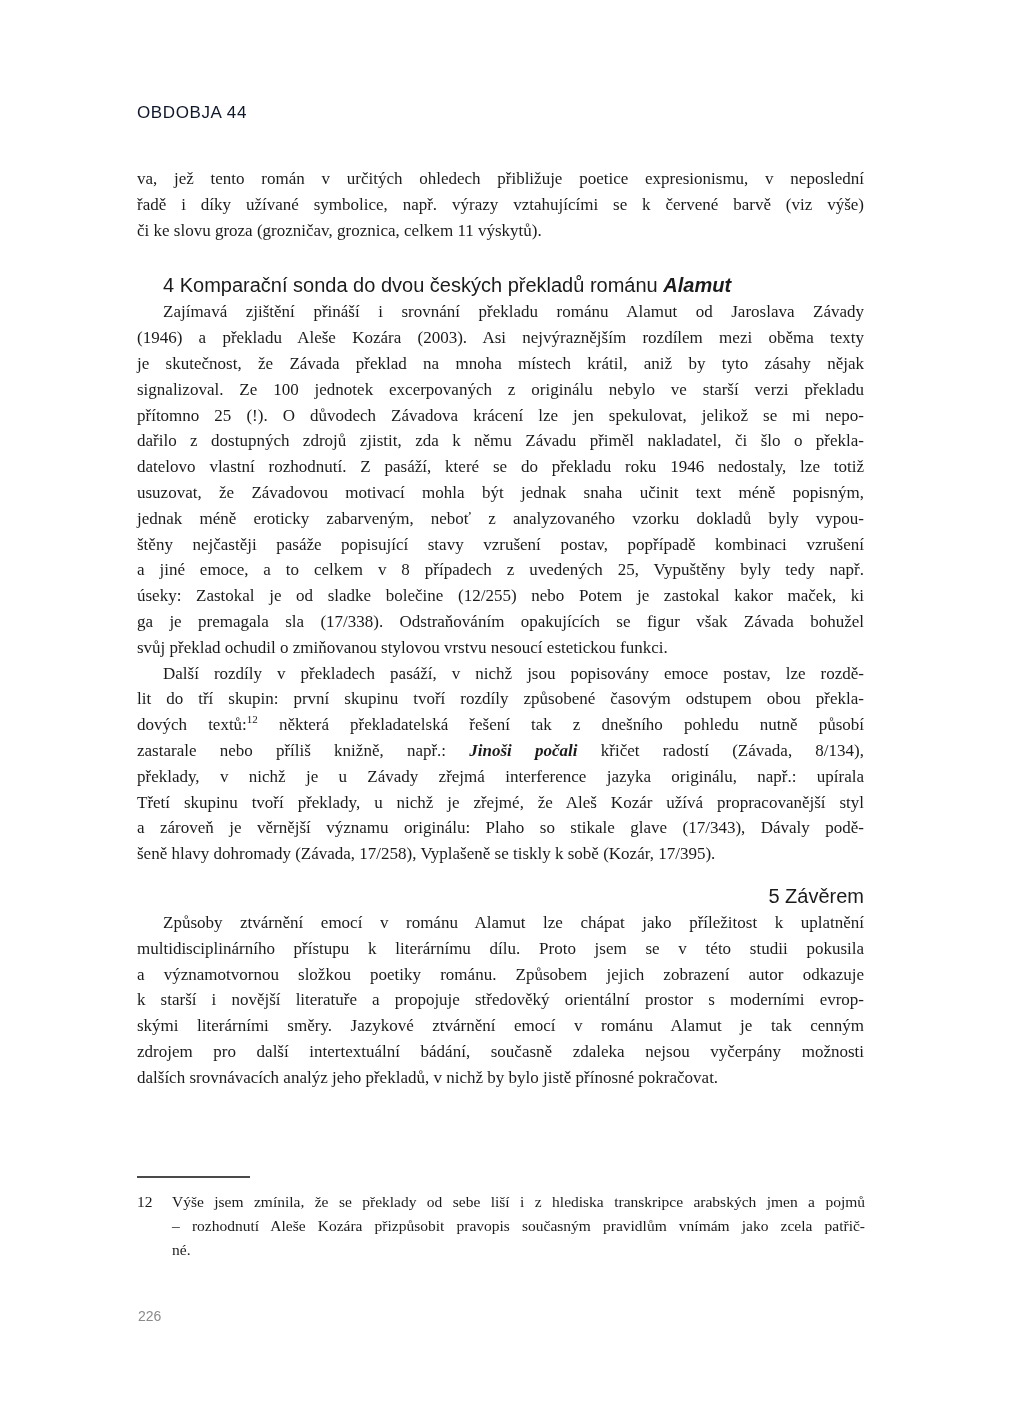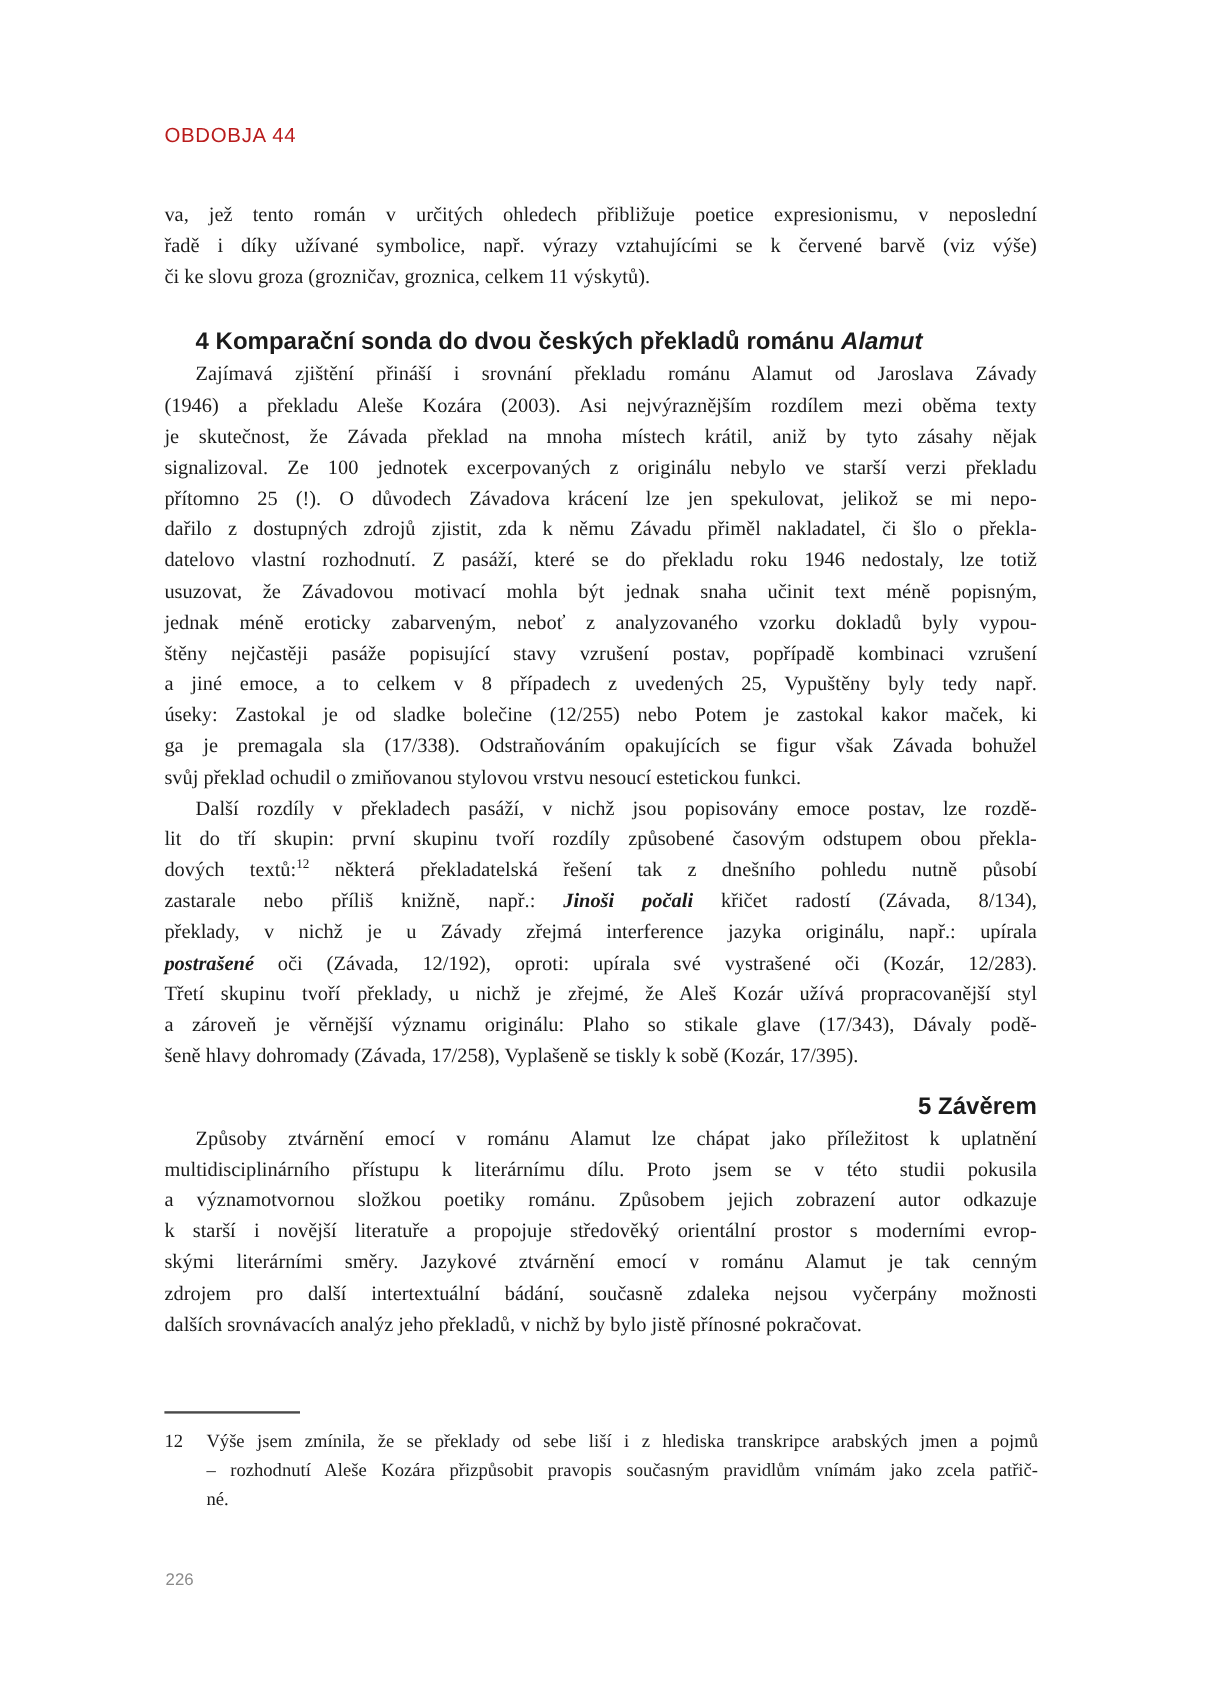--- a/index.html
+++ b/index.html
@@ -12,21 +12,21 @@
     color: #1b1b1b;
     font-family: "Liberation Serif", serif;
   }
   .running-header {
     position: absolute;
     left: 137px;
     top: 103px;
     font-family: "Liberation Sans", sans-serif;
     font-size: 17px;
     letter-spacing: 0.6px;
-    color: #b91c1c;
+    color: #0f172a;
   }
   .text-column {
     position: absolute;
     left: 137px;
     top: 166px;
     width: 727px;
     font-size: 17px;
   }
   .para { margin: 0; }
   .ln {
@@ -44,21 +44,21 @@
     font-size: 20px;
     line-height: 27px;
     margin-left: 26px;
     font-weight: bold;
     white-space: nowrap;
   }
   .r-n  { }
   .r-i  { }
   .r-bi { font-style: italic; font-weight: bold; }
   .r-sup { vertical-align: super; font-size: 11px; line-height: 0; }
-  .r-hb  { font-weight: bold; }
+  .r-hb  { font-weight: normal; }
   .r-hbi { font-weight: bold; font-style: italic; }
   .footnote {
     position: absolute;
     left: 137px;
     top: 1176px;
     width: 728px;
     font-size: 15.5px;
   }
   .footnote-rule {
     width: 113px;
@@ -118,21 +118,20 @@
         <div class="ln"><span class="r-n">úseky: </span><span class="r-i">Zastokal je od sladke bolečine</span><span class="r-n"> (12/255) nebo </span><span class="r-i">Potem je zastokal kakor maček, ki</span></div>
         <div class="ln"><span class="r-i">ga je premagala sla</span><span class="r-n"> (17/338). Odstraňováním opakujících se figur však Závada bohužel</span></div>
         <div class="ln last"><span class="r-n">svůj překlad ochudil o zmiňovanou stylovou vrstvu nesoucí estetickou funkci.</span></div>
       </div>
       <div class="para">
         <div class="ln ind"><span class="r-n">Další rozdíly v překladech pasáží, v nichž jsou popisovány emoce postav, lze rozdě-</span></div>
         <div class="ln"><span class="r-n">lit do tří skupin: první skupinu tvoří rozdíly způsobené časovým odstupem obou překla-</span></div>
         <div class="ln"><span class="r-n">dových textů:</span><span class="r-sup">12</span><span class="r-n"> některá překladatelská řešení tak z dnešního pohledu nutně působí</span></div>
         <div class="ln"><span class="r-n">zastarale nebo příliš knižně, např.: </span><span class="r-bi">Jinoši počali</span><span class="r-n"> </span><span class="r-i">křičet radostí</span><span class="r-n"> (Závada, 8/134),</span></div>
         <div class="ln"><span class="r-n">překlady, v nichž je u Závady zřejmá interference jazyka originálu, např.: </span><span class="r-i">upírala</span></div>
-        <div class="ln"><span class="r-bi">postrašené</span><span class="r-n"> </span><span class="r-i">oči</span><span class="r-n"> (Závada, 12/192), oproti: </span><span class="r-i">upírala své vystrašené oči</span><span class="r-n"> (Kozár, 12/283).</span></div>
         <div class="ln"><span class="r-n">Třetí skupinu tvoří překlady, u nichž je zřejmé, že Aleš Kozár užívá propracovanější styl</span></div>
         <div class="ln"><span class="r-n">a zároveň je věrnější významu originálu: </span><span class="r-i">Plaho so stikale glave</span><span class="r-n"> (17/343), </span><span class="r-i">Dávaly podě-</span></div>
         <div class="ln last"><span class="r-i">šeně hlavy dohromady</span><span class="r-n"> (Závada, 17/258), </span><span class="r-i">Vyplašeně se tiskly k sobě</span><span class="r-n"> (Kozár, 17/395).</span></div>
       </div>
       <div class="heading" style="margin-top: 16px; text-align: right;"><span class="r-hb">5 Závěrem</span></div>
       <div class="para">
         <div class="ln ind"><span class="r-n">Způsoby ztvárnění emocí v románu </span><span class="r-i">Alamut</span><span class="r-n"> lze chápat jako příležitost k uplatnění</span></div>
         <div class="ln"><span class="r-n">multidisciplinárního přístupu k literárnímu dílu. Proto jsem se v této studii pokusila</span></div>
         <div class="ln"><span class="r-n">a významotvornou složkou poetiky románu. Způsobem jejich zobrazení autor odkazuje</span></div>
         <div class="ln"><span class="r-n">k starší i novější literatuře a propojuje středověký orientální prostor s moderními evrop-</span></div>

